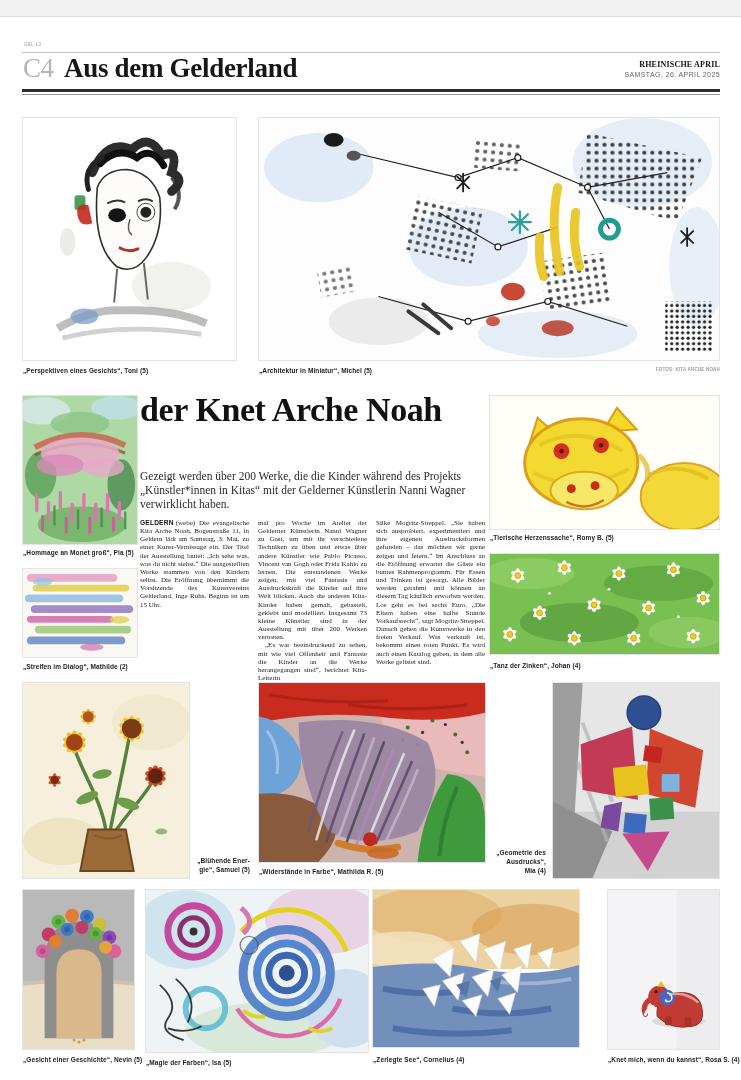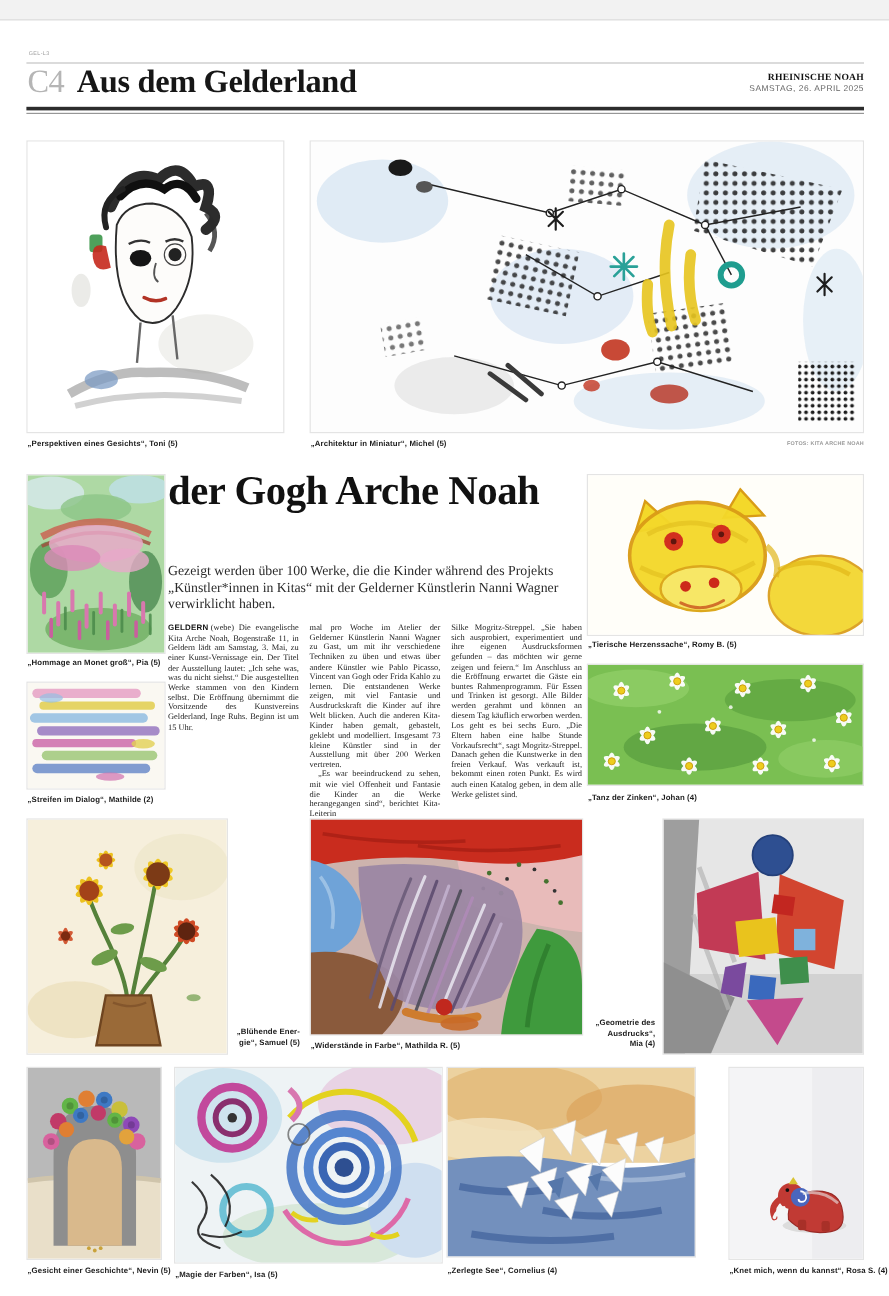--- a/index.html
+++ b/index.html
@@ -38,21 +38,21 @@
 </head>
 <body>
 
 <div id="paper">
 
   <div class="abs edition" style="left:24px;top:25px;">GEL-L3</div>
   <div class="abs hairline" style="left:22px;top:35px;width:698px;"></div>
   <div class="abs sec-code" style="left:23px;top:36px;">C4</div>
   <div class="abs sec-title" style="left:64px;top:36px;">Aus dem Gelderland</div>
   <div class="abs" style="right:21px;top:43px;text-align:right;">
-    <div class="mast">RHEINISCHE NOAH</div>
+    <div class="mast">RHEINISCHE APRIL</div>
     <div class="mast-date">SAMSTAG, 26. APRIL 2025</div>
   </div>
   <div class="abs rule-dark" style="left:22px;top:72px;width:698px;"></div>
   <div class="abs rule-grey" style="left:22px;top:77px;width:698px;"></div>
 
   <figure class="art abs" style="left:22px;top:100px;width:215px;height:244px;">
     <svg viewBox="0 0 215 244" preserveAspectRatio="none">
       <rect width="215" height="244" fill="#ffffff"></rect>
       <ellipse cx="150" cy="170" rx="40" ry="25" fill="#f1f1ee"></ellipse>
       <path d="M70,55 Q85,20 110,32 Q128,14 140,38 Q158,30 150,55 Q165,62 150,74" stroke="#1a1a1a" stroke-width="9" fill="none" stroke-linecap="round" opacity=".92"></path>
@@ -192,23 +192,23 @@
         <rect x="4" y="69" width="100" height="8" rx="4" fill="#6f8ecb"></rect>
       </g>
       <ellipse cx="98" cy="52" rx="10" ry="4" fill="#e2cf52" opacity=".8"></ellipse>
       <ellipse cx="20" cy="13" rx="10" ry="4" fill="#94bfe2" opacity=".7"></ellipse>
       <ellipse cx="70" cy="80" rx="12" ry="3.5" fill="#cf6fae" opacity=".7"></ellipse>
     </svg>
   </figure>
   <div class="abs cap" style="left:23px;top:645px;">„Streifen im Dialog“, Mathilde (2)</div>
 
   <div class="abs headline" style="left:140px;top:374px;width:350px;">
-    <span>der Gogh Arche Noah</span>
+    <span>der Knet Arche Noah</span>
   </div>
-  <div class="abs subhead" style="left:140px;top:452px;width:347px;">Gezeigt werden über 100 Werke, die die Kinder während des Projekts „Künstler*innen in Kitas“ mit der Gelderner Künstlerin Nanni Wagner verwirklicht haben.</div>
+  <div class="abs subhead" style="left:140px;top:452px;width:347px;">Gezeigt werden über 200 Werke, die die Kinder während des Projekts „Künstler*innen in Kitas“ mit der Gelderner Künstlerin Nanni Wagner verwirklicht haben.</div>
 
   <div class="abs body-cols" style="left:140px;top:502px;width:345px;height:150px;">
     <div class="bcol">
       <p><span class="dateline">GELDERN</span><span>(webe) Die evangelische Kita Arche Noah, Bogenstraße 11, in Geldern lädt am Samstag, 3. Mai, zu einer Kunst-Vernissage ein. Der Titel der Ausstellung lautet: „Ich sehe was, was du nicht siehst.“ Die ausgestellten Werke stammen von den Kindern selbst. Die Eröffnung übernimmt die Vorsitzende des Kunstvereins Gelderland, Inge Ruhs. Beginn ist um 15 Uhr.</span></p>
     </div>
     <div class="bcol">
       <p>mal pro Woche im Atelier der Gelderner Künstlerin Nanni Wagner zu Gast, um mit ihr verschiedene Techniken zu üben und etwas über andere Künstler wie Pablo Picasso, Vincent van Gogh oder Frida Kahlo zu lernen. Die entstandenen Werke zeigen, mit viel Fantasie und Ausdruckskraft die Kinder auf ihre Welt blicken. Auch die anderen Kita-Kinder haben gemalt, gebastelt, geklebt und modelliert. Insgesamt 73 kleine Künstler sind in der Ausstellung mit über 200 Werken vertreten.</p>
       <p class="indent">„Es war beeindruckend zu sehen, mit wie viel Offenheit und Fantasie die Kinder an die Werke herangegangen sind“, berichtet Kita-Leiterin</p>
     </div>
     <div class="bcol">

